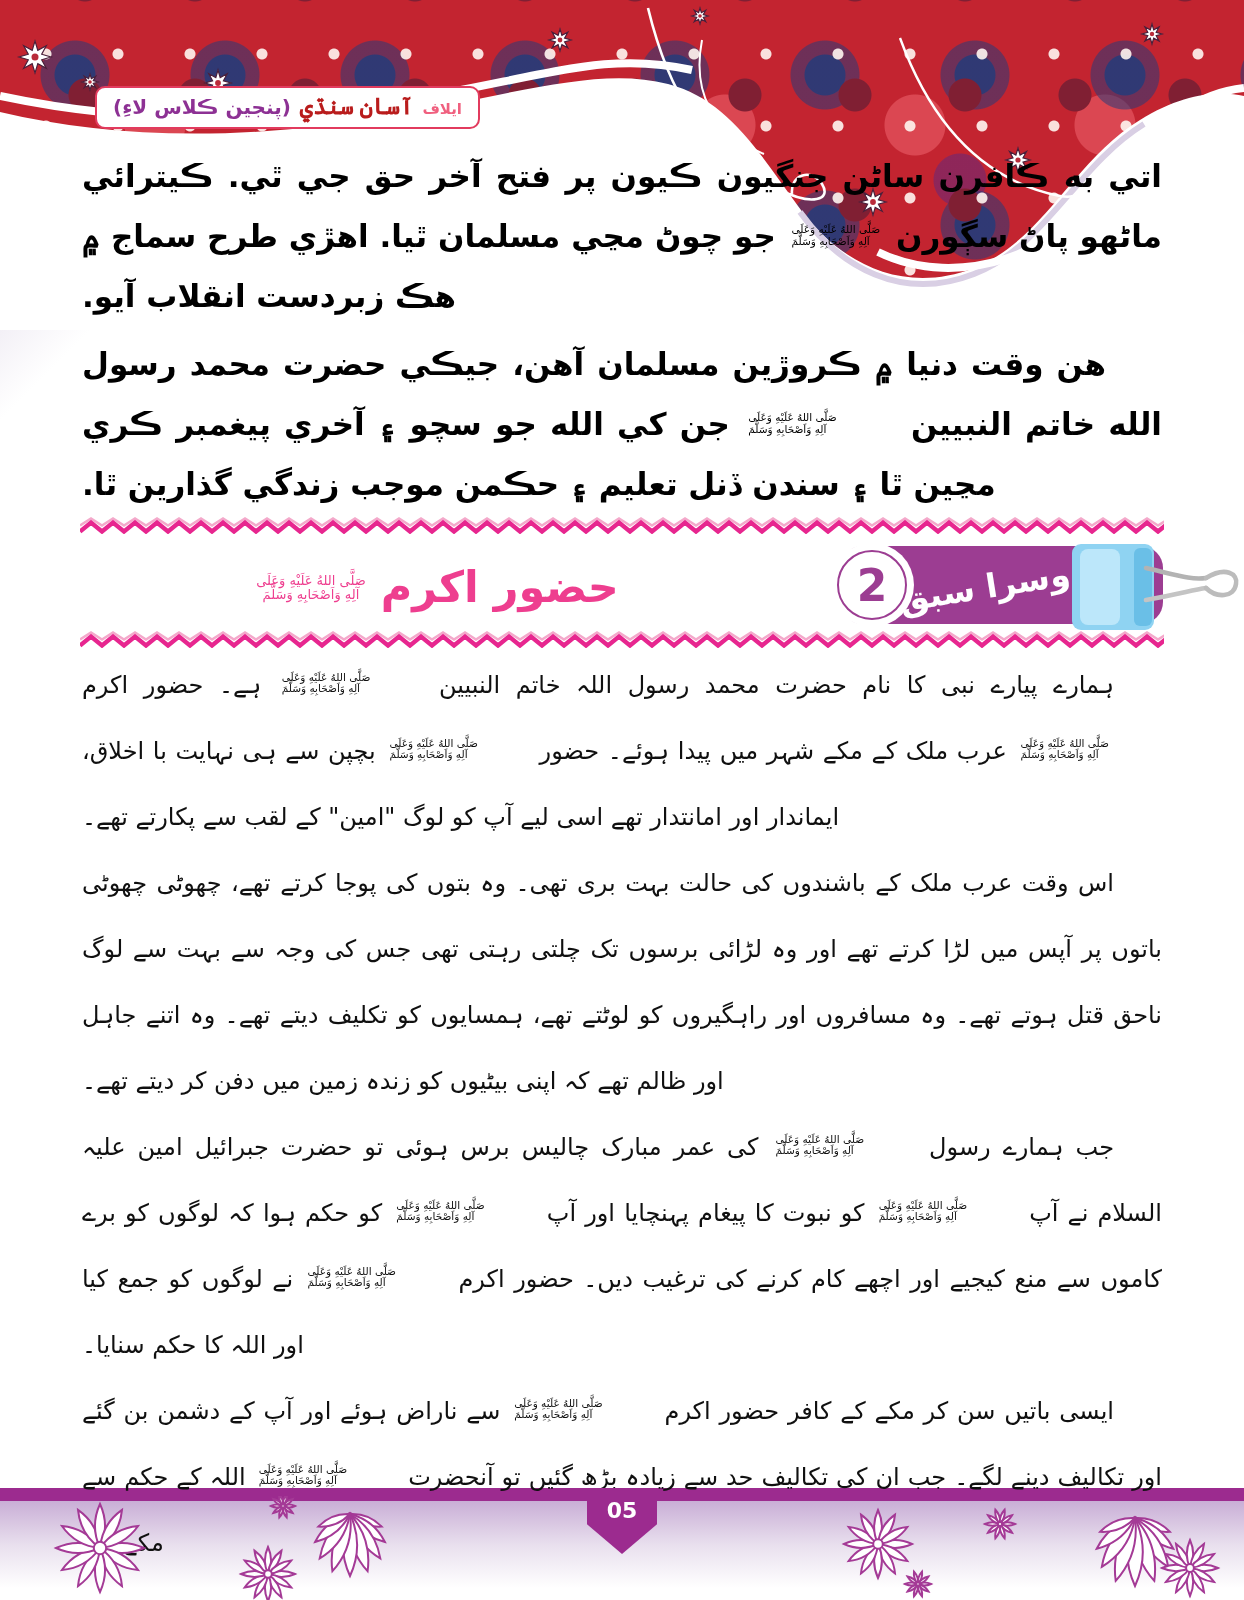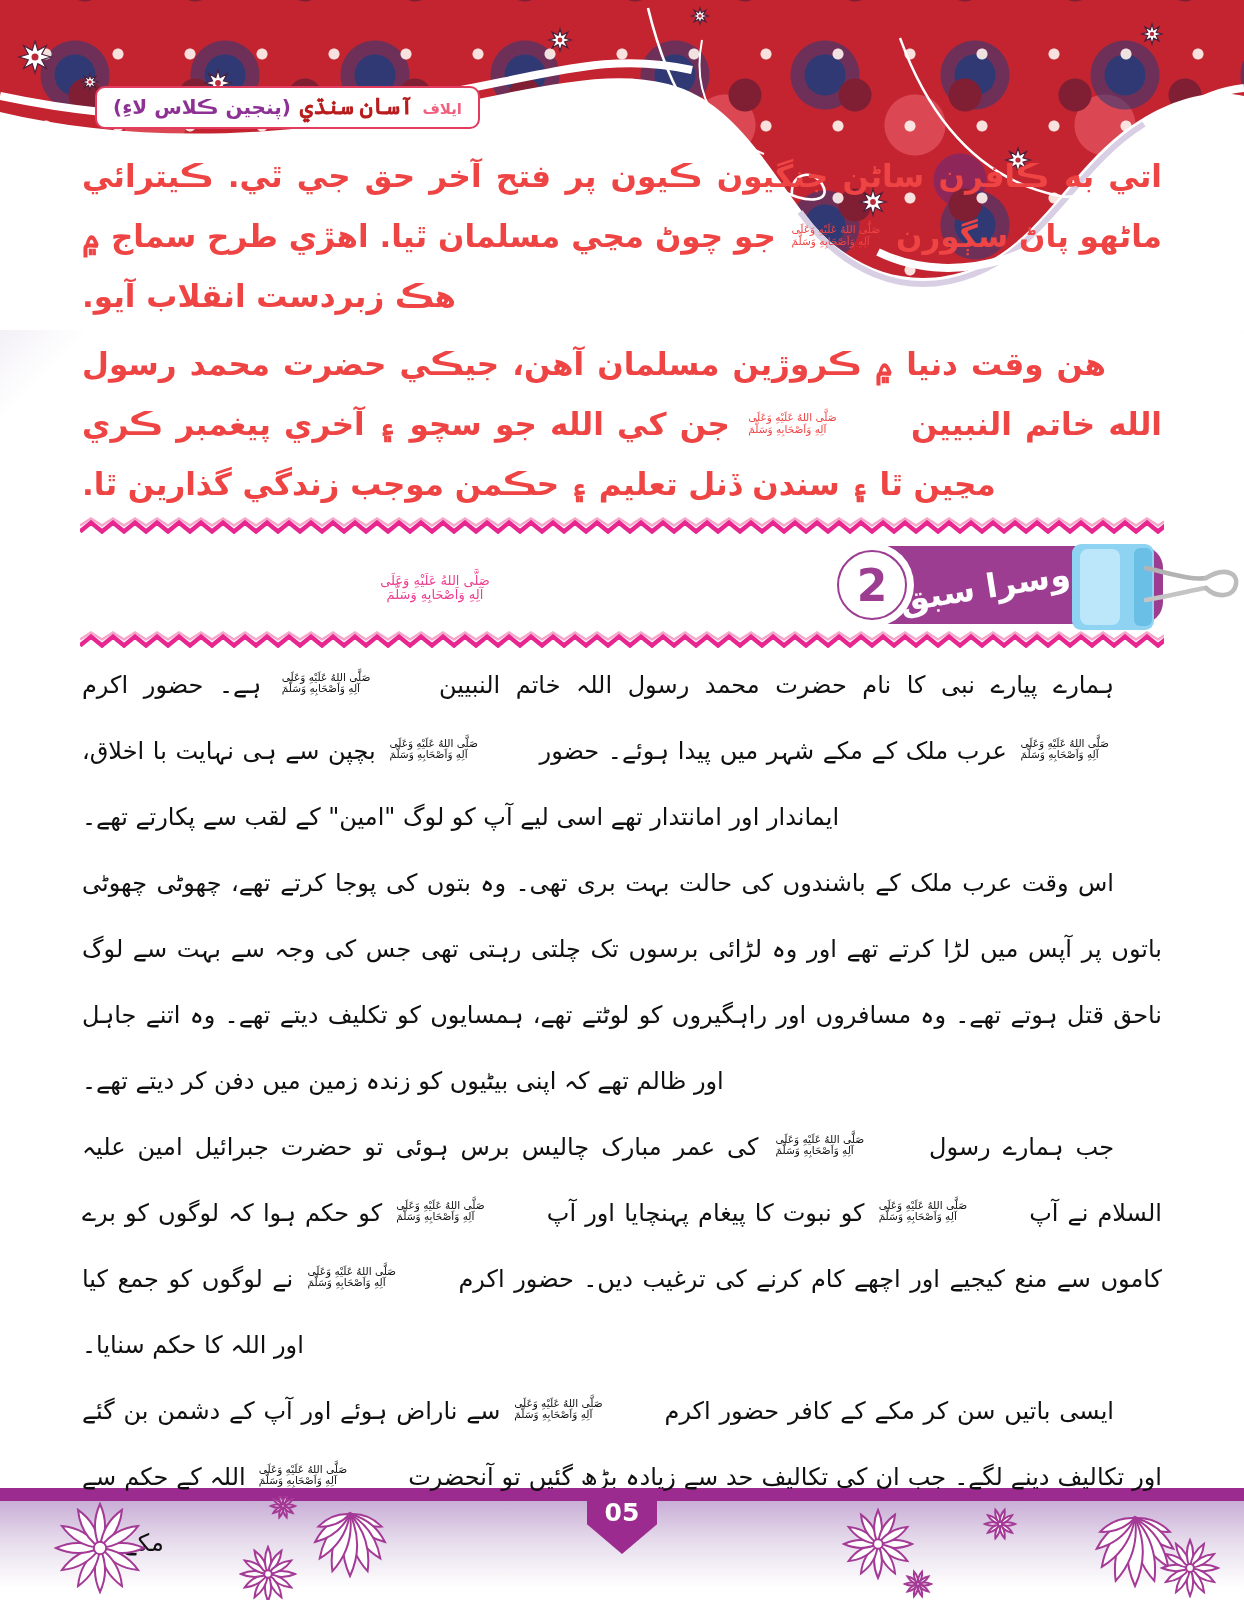--- a/index.html
+++ b/index.html
@@ -34,21 +34,21 @@
   .series-badge .p2 { color:#b91c1c; font-weight:bold; font-size:23px;font-family:Liberation Serif, serif; }
   .series-badge .p3 { color:#8d3194; font-weight:bold; font-size:20px;text-align:right; }
   .tint-tl { position:absolute; top:120px; left:0; width:120px; height:380px; z-index:0;
     background:linear-gradient(135deg,#d7cde2 0%, rgba(255,255,255,0) 60%); }
   .tint-tr { position:absolute; top:80px; right:0; width:100px; height:330px; z-index:0;
     background:linear-gradient(225deg,#d7cde2 0%, rgba(255,255,255,0) 60%); }
   
   .sindhi-block {
     position:absolute; top:146px; right:82px; width:1080px; z-index:3;
     direction:rtl; text-align:justify; text-align-last:left;
-    color:#ef4444;
+    color:#000000;
   }
   .sindhi-block p { font-size:31px; font-weight:bold; line-height:60px; margin:0 0 8px; }
   .sindhi-block p + p { text-indent:56px; }
   .urdu-block {
     position:absolute; top:652px; right:82px; width:1080px; z-index:3;
     direction:rtl; text-align:justify; text-align-last:left;
     color:#101010;
   }
   .urdu-block p { font-size:24px; line-height:66px; margin:0; text-indent:48px; }
   .saw {
@@ -89,21 +89,21 @@
   .lesson-title .saw { font-size:13px; line-height:14px; color:#ee3e8f; }
   
   .footer-grad {
     position:absolute; top:1501px; left:0; width:1244px; height:99px; z-index:1;
     background:linear-gradient(#c9aed6 0%, #e9e0ee 45%, #ffffff 88%);
   }
   .footer-bar { position:absolute; top:1488px; left:0; width:1244px; height:13px; background:#9c2b8f; z-index:2; }
   .page-badge {
     position:absolute; top:1488px; left:587px; width:70px; height:66px; z-index:4;
     background:#9c2b8f; clip-path:polygon(0 0,100% 0,100% 55%,50% 100%,0 55%);
-    display:flex; justify-content:center; color:#fff; font-size:25px; font-weight:bold;
+    display:flex; justify-content:center; color:#fff; font-size:22px; font-weight:bold;
     padding-top:10px; font-family:"DejaVu Sans", sans-serif;
   }
   .footer-flowers { position:absolute; top:1496px; left:0; z-index:3; pointer-events:none; }
 </style>
 </head>
 <body>
 
 <div class="page">
 
   <div class="tint-tl"></div>
@@ -175,20 +175,21 @@
   <svg class="clip-svg" width="170" height="100" viewBox="0 0 170 100">
     <rect x="0" y="6" width="82" height="86" rx="9" fill="#8fd3f2"></rect>
     <rect x="8" y="11" width="40" height="76" rx="8" fill="#bfe8fa" opacity="0.95"></rect>
     <rect x="62" y="10" width="18" height="78" rx="6" fill="#5ab7e2" opacity="0.7"></rect>
     <path d="M74,30 C108,38 120,42 134,40" fill="none" stroke="#b3b3b3" stroke-width="4.6" stroke-linecap="round"></path>
     <path d="M74,62 C108,56 120,52 134,50" fill="none" stroke="#c4c4c4" stroke-width="4.6" stroke-linecap="round"></path>
     <path d="M134,40 C154,28 166,36 164,46 C162,60 144,60 134,50" fill="none" stroke="#bcbcbc" stroke-width="4.6" stroke-linecap="round"></path>
   </svg>
 
   <div class="lesson-title">
+    <span>حضور اکرم</span>
     <span><span class="saw"><span>صَلَّى اللهُ عَلَيْهِ وَعَلَى</span><span>آلِهِ وَاَصْحَابِهِ وَسَلَّمَ</span></span></span>
   </div>
 
   <div class="urdu-block">
       <p>ہمارے پیارے نبی کا نام حضرت محمد رسول اللہ خاتم النبیین <span class="saw"><span>صَلَّى اللهُ عَلَيْهِ وَعَلَى</span><span>آلِهِ وَاَصْحَابِهِ وَسَلَّمَ</span></span> ہے۔ حضور اکرم <span class="saw"><span>صَلَّى اللهُ عَلَيْهِ وَعَلَى</span><span>آلِهِ وَاَصْحَابِهِ وَسَلَّمَ</span></span> عرب ملک کے مکے شہر میں پیدا ہوئے۔ حضور <span class="saw"><span>صَلَّى اللهُ عَلَيْهِ وَعَلَى</span><span>آلِهِ وَاَصْحَابِهِ وَسَلَّمَ</span></span> بچپن سے ہی نہایت با اخلاق، ایماندار اور امانتدار تھے اسی لیے آپ کو لوگ "امین" کے لقب سے پکارتے تھے۔</p>
       <p>اس وقت عرب ملک کے باشندوں کی حالت بہت بری تھی۔ وہ بتوں کی پوجا کرتے تھے، چھوٹی چھوٹی باتوں پر آپس میں لڑا کرتے تھے اور وہ لڑائی برسوں تک چلتی رہتی تھی جس کی وجہ سے بہت سے لوگ ناحق قتل ہوتے تھے۔ وہ مسافروں اور راہگیروں کو لوٹتے تھے، ہمسایوں کو تکلیف دیتے تھے۔ وہ اتنے جاہل اور ظالم تھے کہ اپنی بیٹیوں کو زندہ زمین میں دفن کر دیتے تھے۔</p>
       <p>جب ہمارے رسول <span class="saw"><span>صَلَّى اللهُ عَلَيْهِ وَعَلَى</span><span>آلِهِ وَاَصْحَابِهِ وَسَلَّمَ</span></span> کی عمر مبارک چالیس برس ہوئی تو حضرت جبرائیل امین علیہ السلام نے آپ <span class="saw"><span>صَلَّى اللهُ عَلَيْهِ وَعَلَى</span><span>آلِهِ وَاَصْحَابِهِ وَسَلَّمَ</span></span> کو نبوت کا پیغام پہنچایا اور آپ <span class="saw"><span>صَلَّى اللهُ عَلَيْهِ وَعَلَى</span><span>آلِهِ وَاَصْحَابِهِ وَسَلَّمَ</span></span> کو حکم ہوا کہ لوگوں کو برے کاموں سے منع کیجیے اور اچھے کام کرنے کی ترغیب دیں۔ حضور اکرم <span class="saw"><span>صَلَّى اللهُ عَلَيْهِ وَعَلَى</span><span>آلِهِ وَاَصْحَابِهِ وَسَلَّمَ</span></span> نے لوگوں کو جمع کیا اور اللہ کا حکم سنایا۔</p>
       <p>ایسی باتیں سن کر مکے کے کافر حضور اکرم <span class="saw"><span>صَلَّى اللهُ عَلَيْهِ وَعَلَى</span><span>آلِهِ وَاَصْحَابِهِ وَسَلَّمَ</span></span> سے ناراض ہوئے اور آپ کے دشمن بن گئے اور تکالیف دینے لگے۔ جب ان کی تکالیف حد سے زیادہ بڑھ گئیں تو آنحضرت <span class="saw"><span>صَلَّى اللهُ عَلَيْهِ وَعَلَى</span><span>آلِهِ وَاَصْحَابِهِ وَسَلَّمَ</span></span> اللہ کے حکم سے مکے سے</p>
     </div>
 

